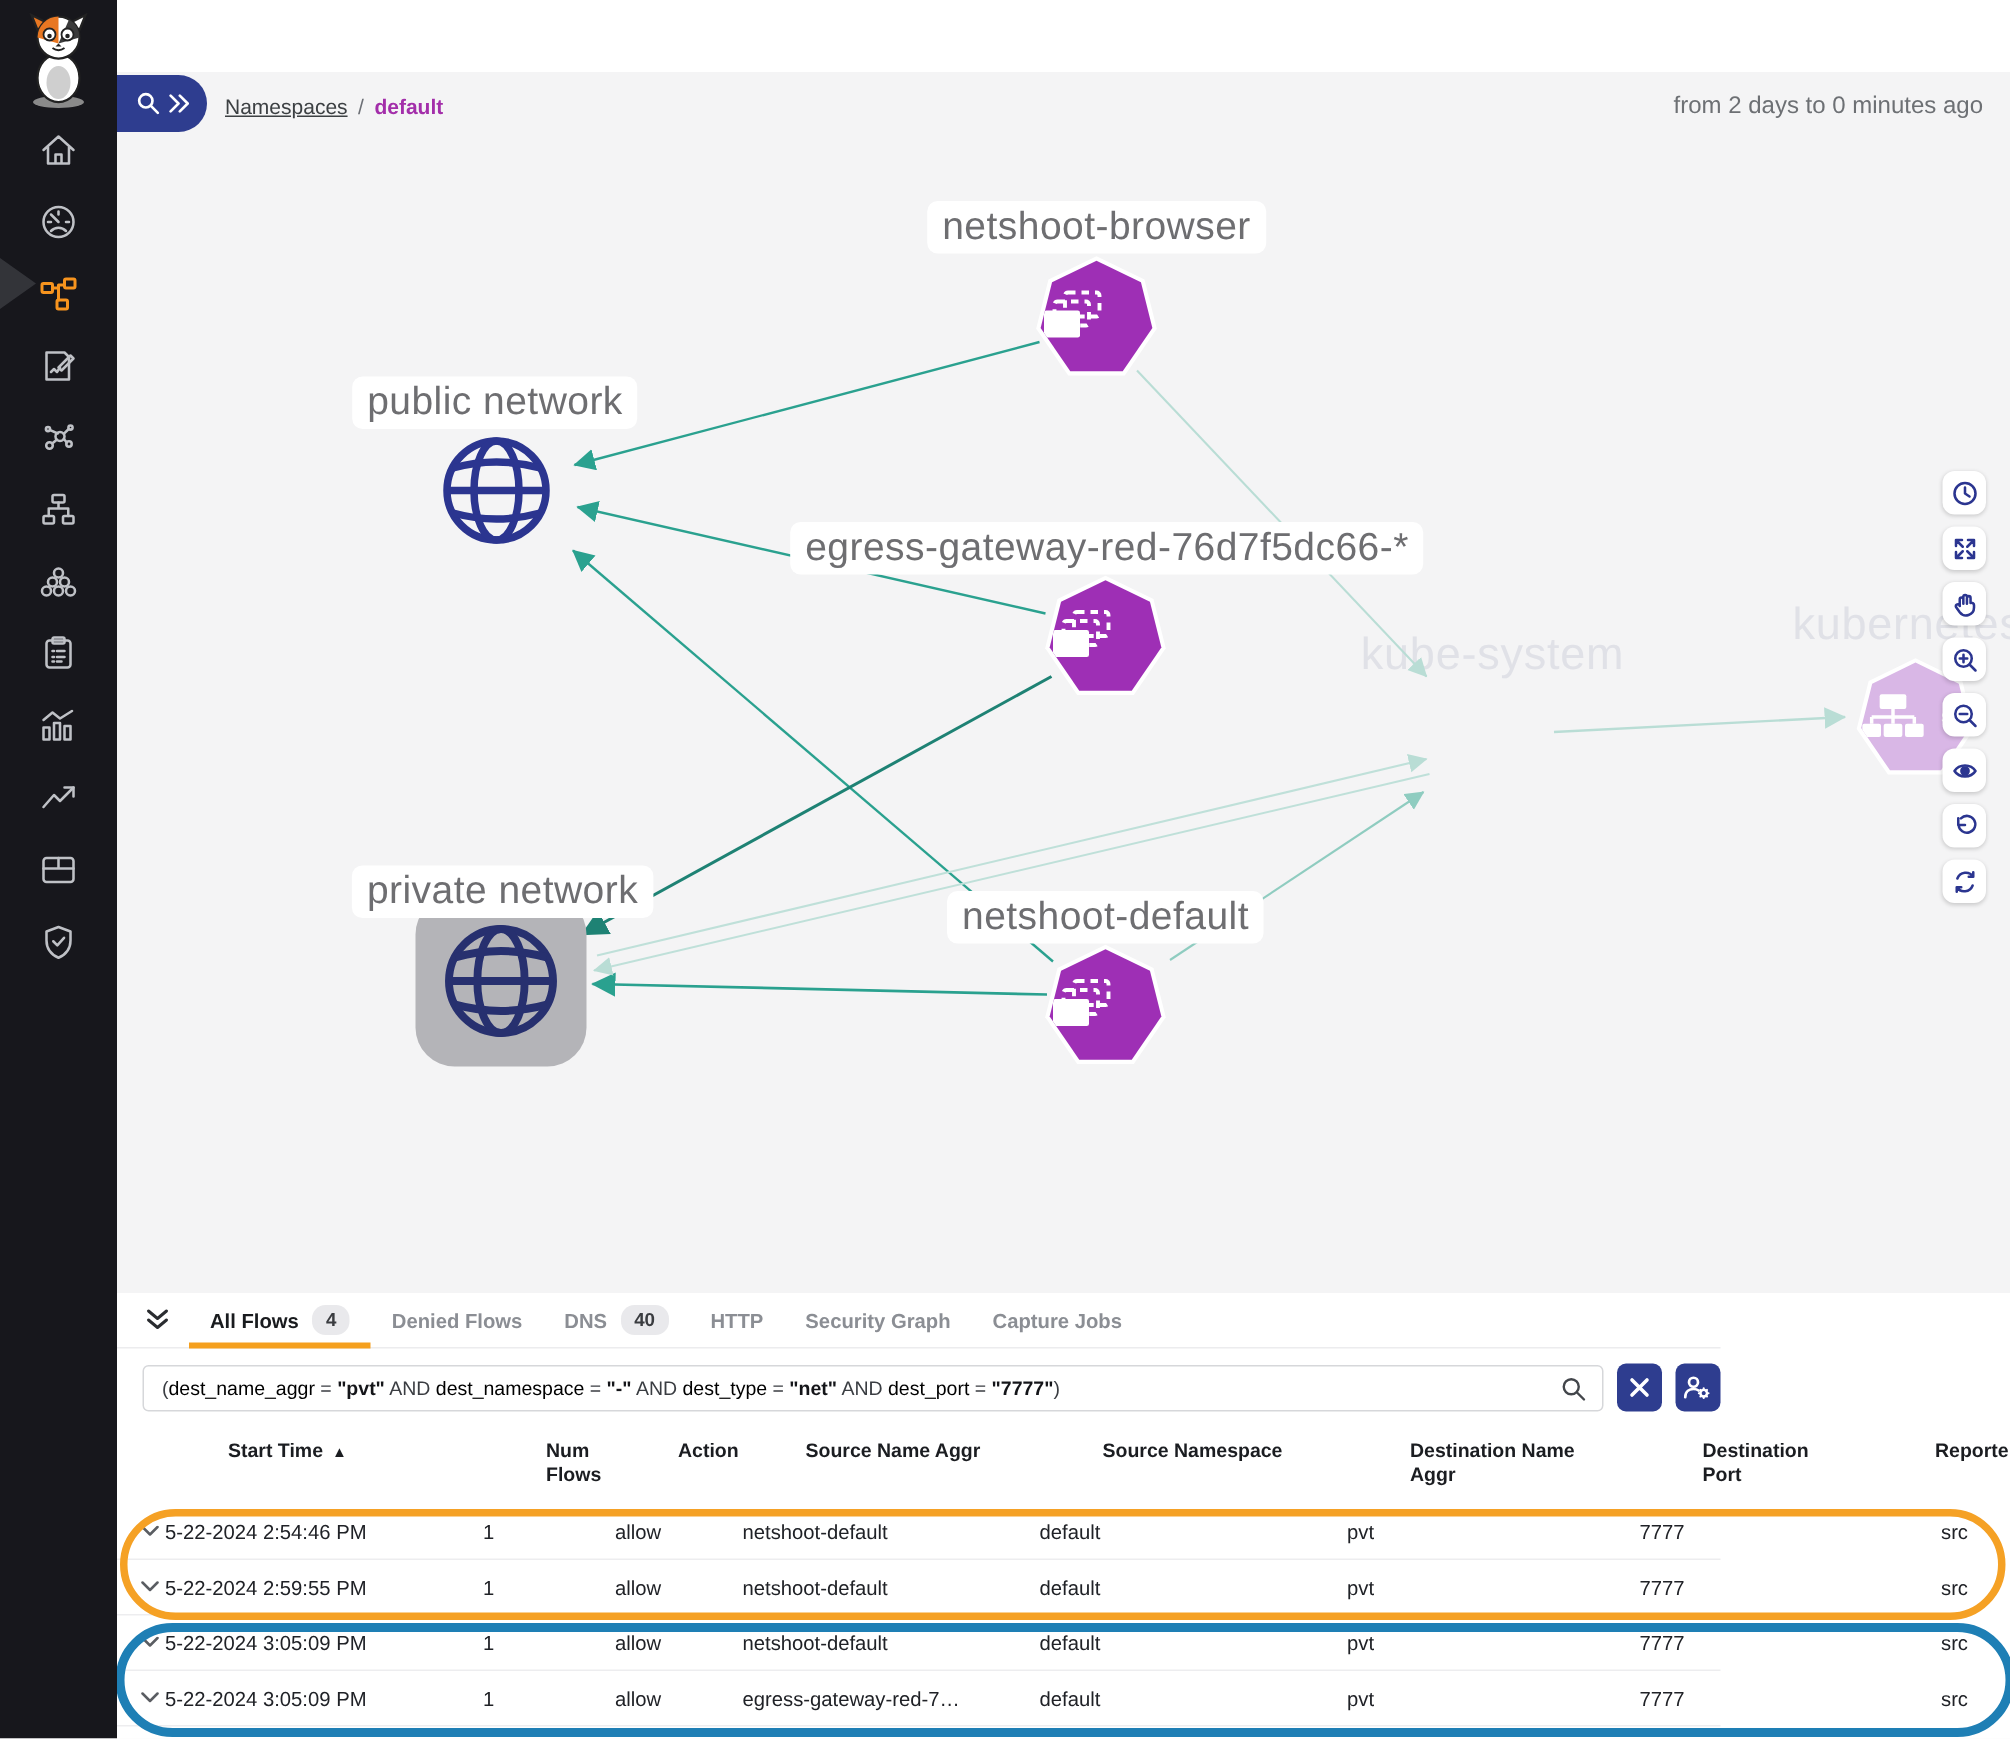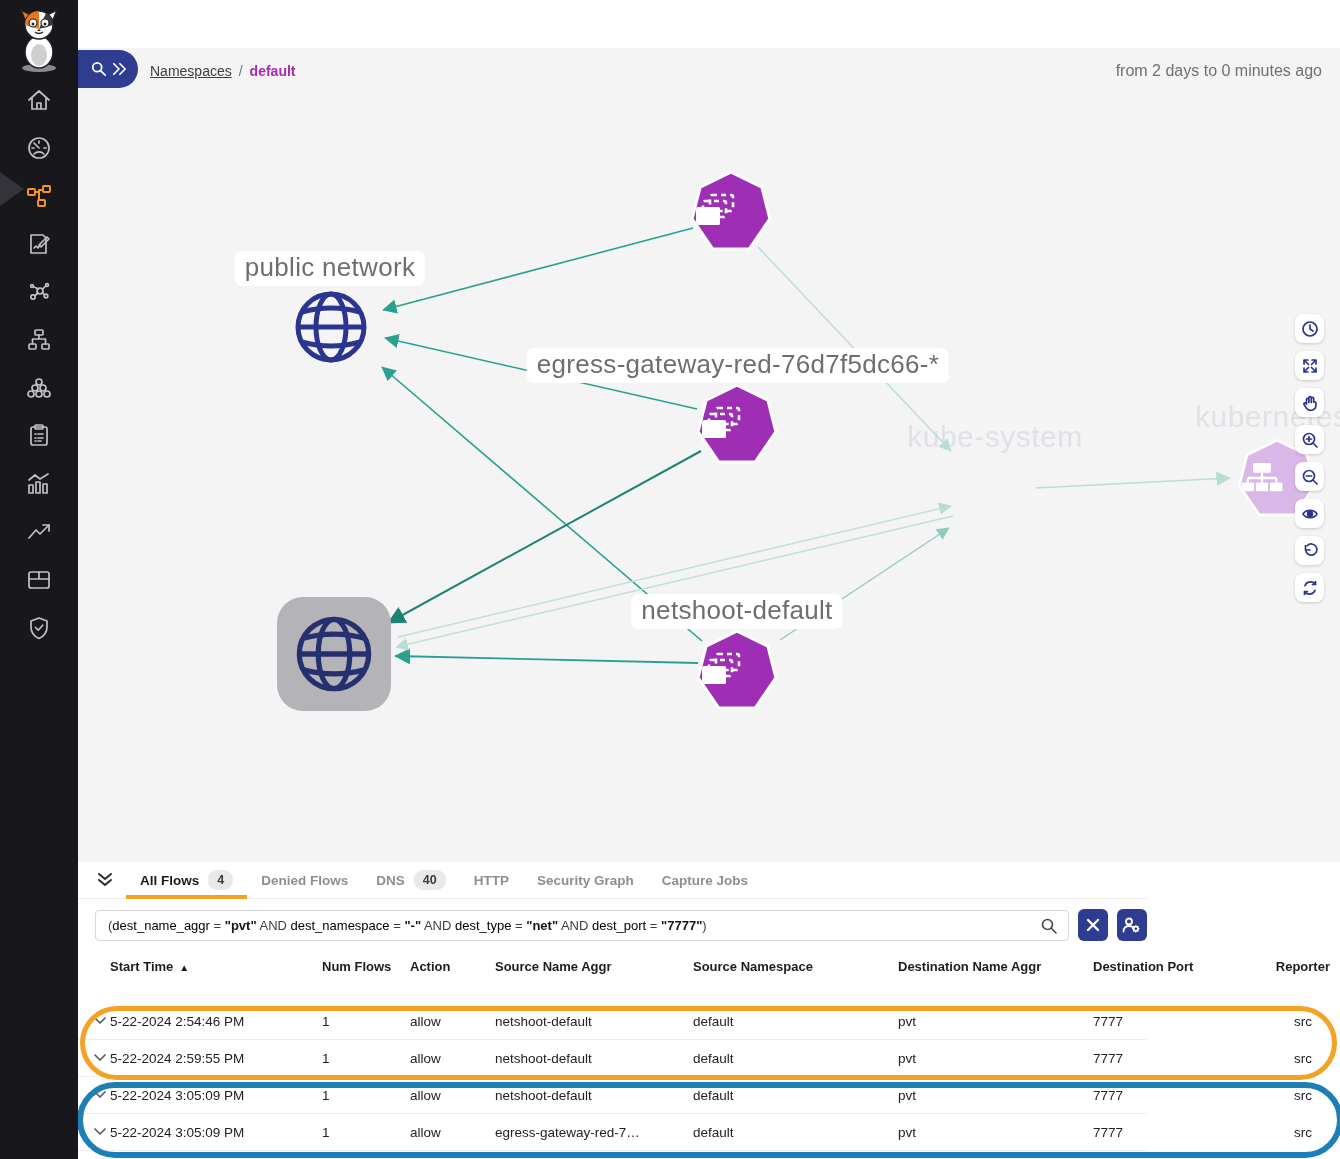--- a/index.html
+++ b/index.html
@@ -59,21 +59,21 @@
   .q-plain { color:#3a3d42; }
   .q-field { color:#000000; }
   .q-op { color:#3a3d42; white-space:pre; }
   .q-val { color:#141519; font-weight:700; white-space:pre; }
   .q-search { position:absolute; right:10px; top:6px; }
   .sqbtn { width:32px; height:32px; background:#2e3d8f; border-radius:6px; margin-left:9px; display:flex; align-items:center; justify-content:center; cursor:pointer; }
 
   .tablewrap { position:relative; }
   .grid-row { display:grid; grid-template-columns:32px 212px 88px 85px 198px 205px 195px 155px 92px; align-items:center; }
   .thead { min-height:52px; font-size:13px; font-weight:700; color:#1b1d21; align-items:start; padding-top:8px; }
-  .thead > div { padding-right:10px; line-height:1.25; }
+  .thead > div { padding-right:22px; line-height:1.25;margin-left:42px; }
   .trow { height:37px; font-size:13.5px; color:#202227; border-bottom:1px solid #ededef; cursor:pointer; }
   .cell-right { text-align:right; padding-right:28px; }
   .expander { display:flex; align-items:center; justify-content:flex-end; padding-right:4px; }
   .sort { font-size:10px; margin-left:6px; color:#1b1d21; }
 
   .oval { position:absolute; pointer-events:none; z-index:25; }
   .oval.orange { left:80px; top:1006px; width:1257px; height:74px; border:5px solid #f5a125; border-radius:40px; }
   .oval.blue { left:77px; top:1082px; width:1266px; height:76px; border:6px solid #1e7fb5; border-radius:40px; }
 </style>
 </head>
@@ -231,20 +231,21 @@
       <line x1="624" y1="593" x2="304" y2="319" stroke="#2aa18f" stroke-width="1.6" marker-end="url(#mMid)"></line>
       <line x1="623" y1="403" x2="310" y2="575" stroke="#1e8274" stroke-width="2" marker-end="url(#mDark)"></line>
       <line x1="620" y1="615" x2="317" y2="608" stroke="#2aa18f" stroke-width="1.8" marker-end="url(#mMid)"></line>
       <line x1="320" y1="589" x2="873" y2="458" stroke="#bfe0d9" stroke-width="1.4" marker-end="url(#mLight)"></line>
       <line x1="875" y1="468" x2="318" y2="599" stroke="#bfe0d9" stroke-width="1.4" marker-end="url(#mLight)"></line>
       <line x1="680" y1="199" x2="873" y2="403" stroke="#b9ddd5" stroke-width="1.4" marker-end="url(#mLight)"></line>
       <line x1="702" y1="592" x2="871" y2="480" stroke="#8fccc0" stroke-width="1.4" marker-end="url(#mLm)"></line>
       <line x1="958" y1="440" x2="1152" y2="430" stroke="#b9ddd5" stroke-width="1.6" marker-end="url(#mLight)"></line>
     </svg>
 
+    <div class="node-label" style="left:653px; top:86px;">netshoot-browser</div>
     <div class="hept" style="left:612px; top:122px; width:82px; height:82px;">
       <div class="fillshape" style="background:#9e2fb5;">
         <svg width="44" height="38" viewBox="0 0 44 38">
           <rect x="17" y="3" width="23" height="16" rx="2" fill="none" stroke="#fff" stroke-width="2.6" stroke-dasharray="5 4"></rect>
           <rect x="10" y="9" width="23" height="16" rx="2" fill="none" stroke="#fff" stroke-width="2.6" stroke-dasharray="5 4"></rect>
           <rect x="3" y="15" width="24" height="18" rx="1.5" fill="#fff"></rect>
         </svg>
       </div>
     </div>
 
@@ -275,20 +276,21 @@
           <rect x="14" y="1" width="20" height="11" rx="1.5" fill="#fff"></rect>
           <path d="M24 12 V18 M8 18 H40 M8 18 V23 M24 18 V23 M40 18 V23" stroke="#fff" stroke-width="2.6" fill="none"></path>
           <rect x="1" y="23" width="14" height="10" rx="1.5" fill="#fff"></rect>
           <rect x="17" y="23" width="14" height="10" rx="1.5" fill="#fff"></rect>
           <rect x="33" y="23" width="14" height="10" rx="1.5" fill="#fff"></rect>
         </svg>
         <span class="tag">svc</span>
       </div>
     </div>
 
+    <div class="node-label" style="left:257px; top:529px;">private network</div>
     <div class="pvt-bg" style="left:199px; top:549px; width:114px; height:114px;"></div>
     <div class="globe-wrap" style="left:215px; top:565px; z-index:3;">
       <svg width="82" height="82" viewBox="0 0 78 78">
         <circle cx="39" cy="39" r="33" fill="none" stroke="#27306f" stroke-width="5"></circle>
         <ellipse cx="39" cy="39" rx="15" ry="33" fill="none" stroke="#27306f" stroke-width="5"></ellipse>
         <path d="M10 24 Q39 16 68 24 M10 54 Q39 62 68 54 M6 39 H72" fill="none" stroke="#27306f" stroke-width="5"></path>
       </svg>
     </div>
 
     <div class="node-label" style="left:659px; top:546px;">netshoot-default</div>

